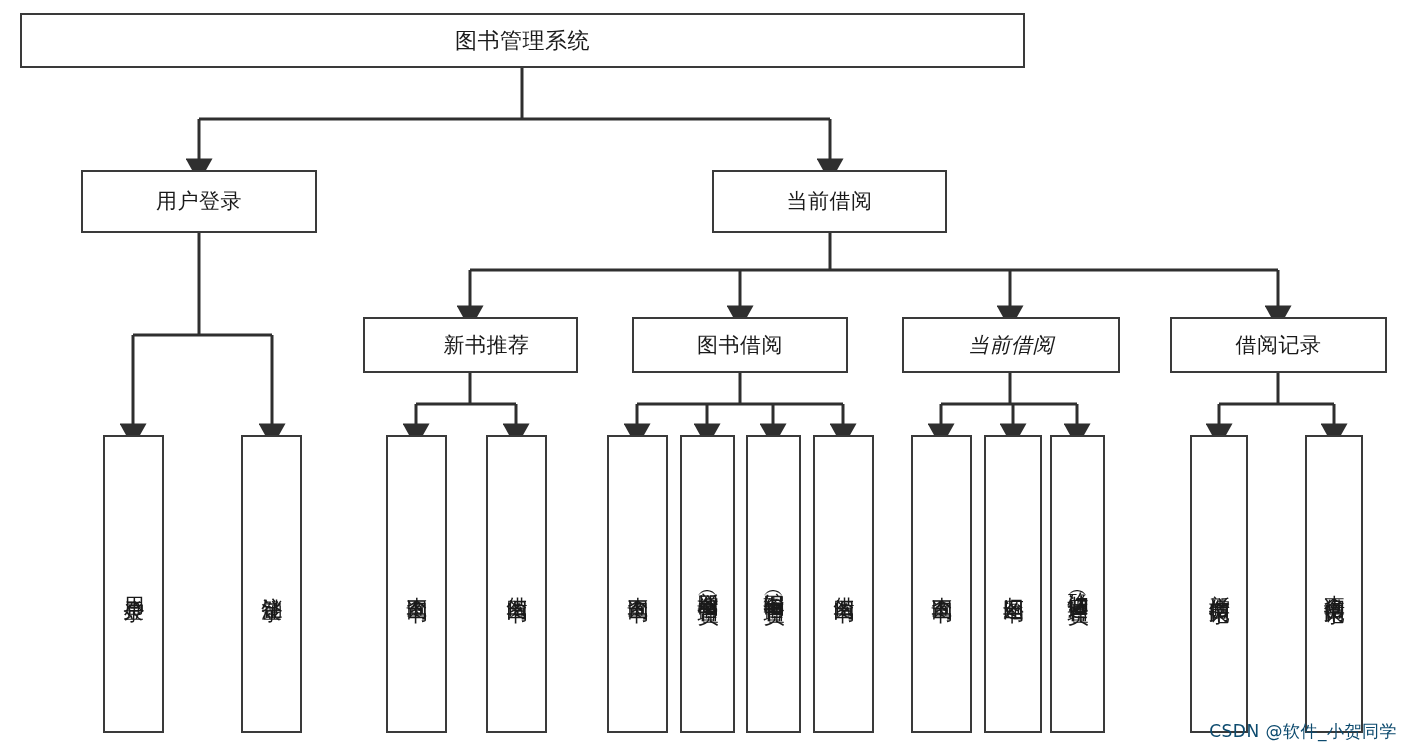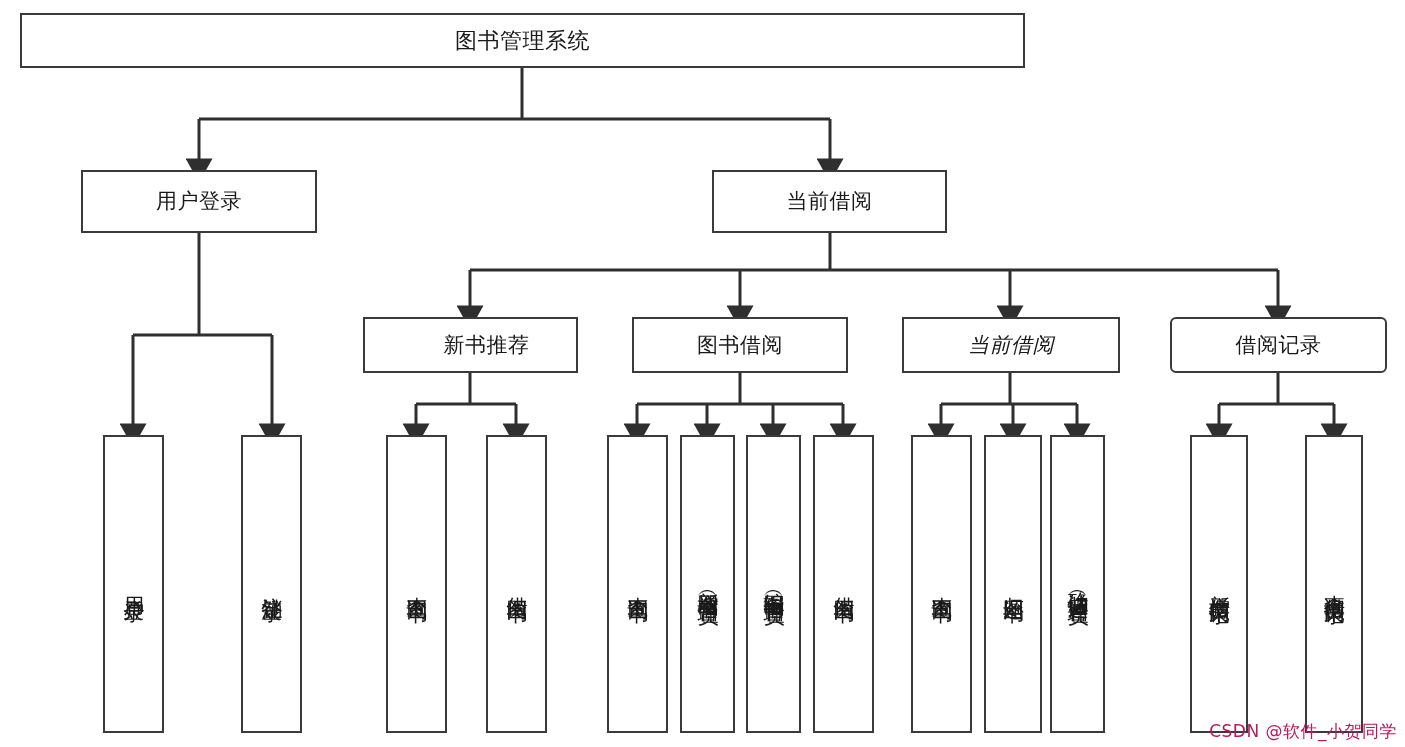--- a/index.html
+++ b/index.html
@@ -58,21 +58,21 @@
     writing-mode: vertical-rl;
     text-orientation: upright;
     display: block;
     white-space: nowrap;
   }
   .watermark {
     position: absolute;
     right: 8px;
     bottom: 4px;
     font-size: 17px;
-    color: #be185d;
+    color: #0c4a6e;
     white-space: nowrap;
     letter-spacing: 0.5px;
   }
 </style>
 </head>
 <body>
 
 <div id="canvas">
 
   <svg id="edges" viewBox="0 0 1405 747">
@@ -141,21 +141,21 @@
 
   <div class="node h" style="left:363px; top:317px; width:215px; height:56px;padding-left:32px;">
     <span>新书推荐</span>
   </div>
   <div class="node h" style="left:632px; top:317px; width:216px; height:56px;font-family:Liberation Serif, serif;">
     <span>图书借阅</span>
   </div>
   <div class="node h" style="left:902px; top:317px; width:218px; height:56px;font-style:italic;">
     <span>当前借阅</span>
   </div>
-  <div class="node h" style="left:1170px; top:317px; width:217px; height:56px;border-radius:6px;">
+  <div class="node h" style="left:1170px; top:317px; width:217px; height:56px;">
     <span>借阅记录</span>
   </div>
 
   <div class="node v" style="left:103px; top:435px; width:61px; height:298px;">
     <span>用户登录</span>
   </div>
   <div class="node v" style="left:241px; top:435px; width:61px; height:298px;">
     <span>注销登录</span>
   </div>
 

